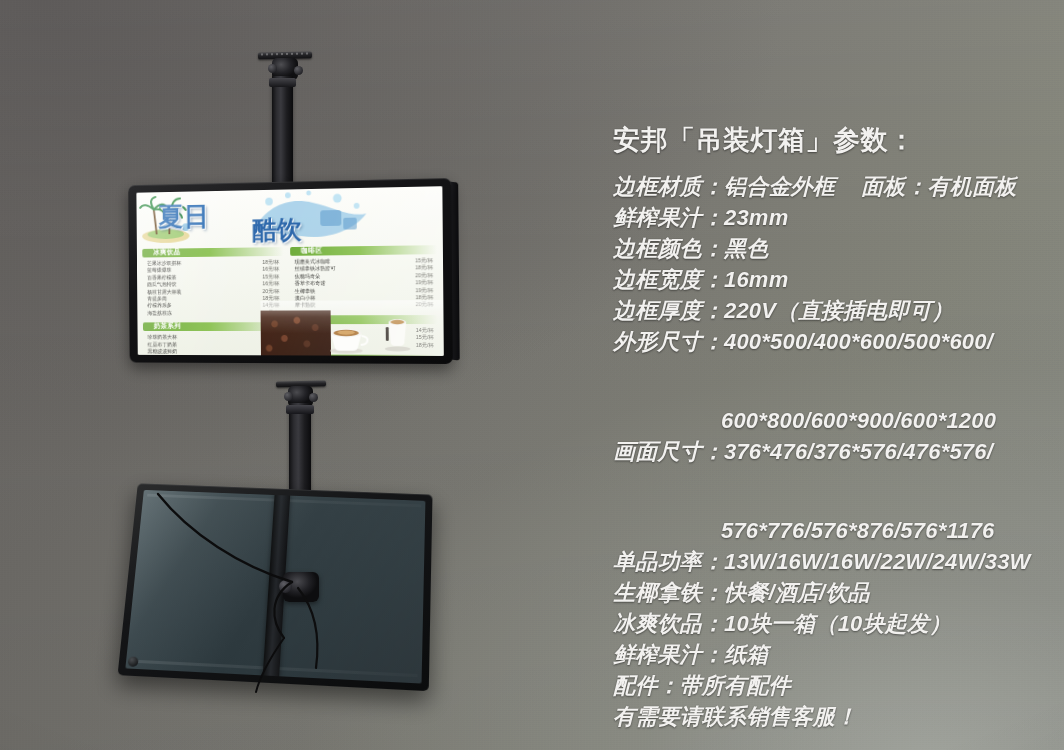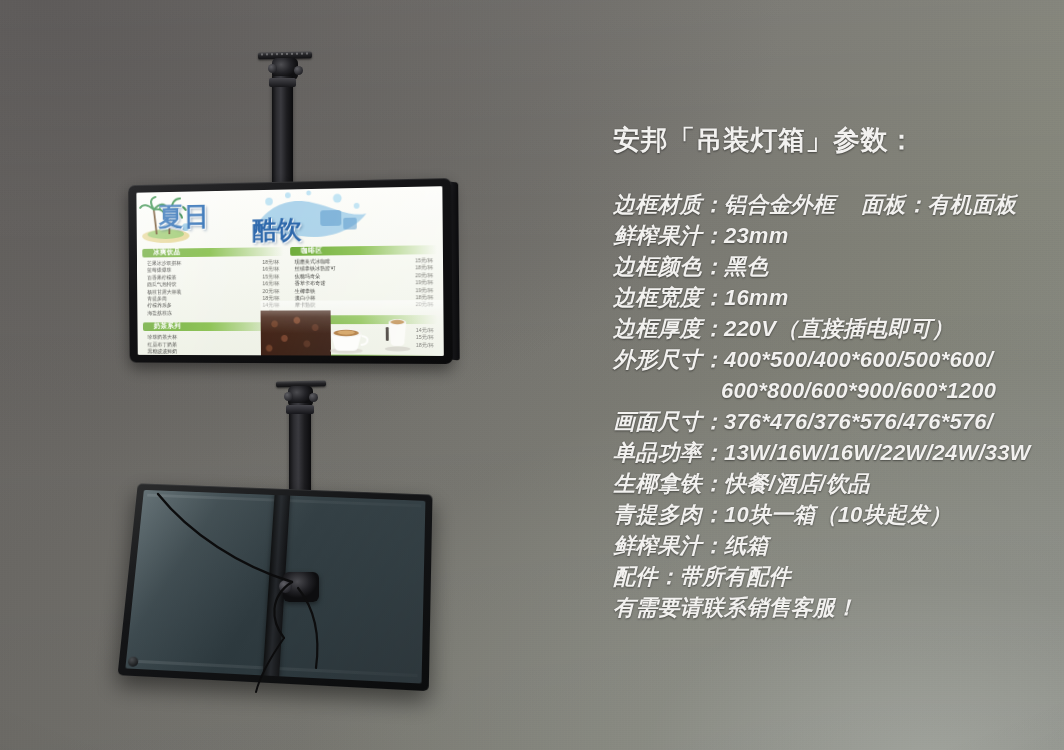--- a/index.html
+++ b/index.html
@@ -38,31 +38,31 @@
 
   
   .specs {
     position: absolute; left: 613px; top: 124px; width: 430px;
     color: #f2f1ef;
   }
   .spec-title {
     font-size: 27px; font-weight: 700; letter-spacing: .5px;
     line-height: 1.2; white-space: nowrap;
     text-shadow: 0 1px 2px rgba(0,0,0,.45), 0 0 1px rgba(0,0,0,.3);
-    margin-bottom: 33px;
+    margin-bottom: 15px;
   }
   .spec-row {
     font-size: 22px; font-weight: 700; line-height: 31px;
     white-space: nowrap; letter-spacing: .2px;
     text-shadow: 0 1px 2px rgba(0,0,0,.42), 0 0 1px rgba(0,0,0,.28);
     font-style: italic;
   }
   .spec-row .k { }
   .spec-row .gap { display: inline-block; width: 26px; }
-  .spec-cont { padding-left: 108px; }
+  .spec-cont { padding-left: 108px; margin-top: 48px; }
 
   
   #product { position: absolute; inset: 0; }
 
   
   .mount-plate {
     position: absolute; background: #1a1a1c;
     border-radius: 2px;
     box-shadow: 0 1px 2px rgba(0,0,0,.5);
   }
@@ -525,22 +525,23 @@
     <div class="spec-title">安邦「吊装灯箱」参数：</div>
     <div id="spec-rows">
         <div class="spec-row"><span class="k">边框材质：</span>铝合金外框<span class="gap"></span><span class="k">面板：</span>有机面板</div>
         <div class="spec-row"><span class="k">鲜榨果汁：</span>23mm</div>
         <div class="spec-row"><span class="k">边框颜色：</span>黑色</div>
         <div class="spec-row"><span class="k">边框宽度：</span>16mm</div>
         <div class="spec-row"><span class="k">边框厚度：</span>220V（直接插电即可）</div>
         <div class="spec-row"><span class="k">外形尺寸：</span>400*500/400*600/500*600/</div>
         <div class="spec-row spec-cont">600*800/600*900/600*1200</div>
         <div class="spec-row"><span class="k">画面尺寸：</span>376*476/376*576/476*576/</div>
+        <div class="spec-row spec-cont">576*776/576*876/576*1176</div>
         <div class="spec-row"><span class="k">单品功率：</span>13W/16W/16W/22W/24W/33W</div>
         <div class="spec-row"><span class="k">生椰拿铁：</span>快餐/酒店/饮品</div>
-        <div class="spec-row"><span class="k">青提多肉：</span>10块一箱（10块起发）</div>
+        <div class="spec-row"><span class="k">冰爽饮品：</span>10块一箱（10块起发）</div>
         <div class="spec-row"><span class="k">鲜榨果汁：</span>纸箱</div>
         <div class="spec-row"><span class="k">配件：</span>带所有配件</div>
       </div>
     <div class="spec-row">有需要请联系销售客服！</div>
   </div>
 
 </div>
 
 </body></html>

